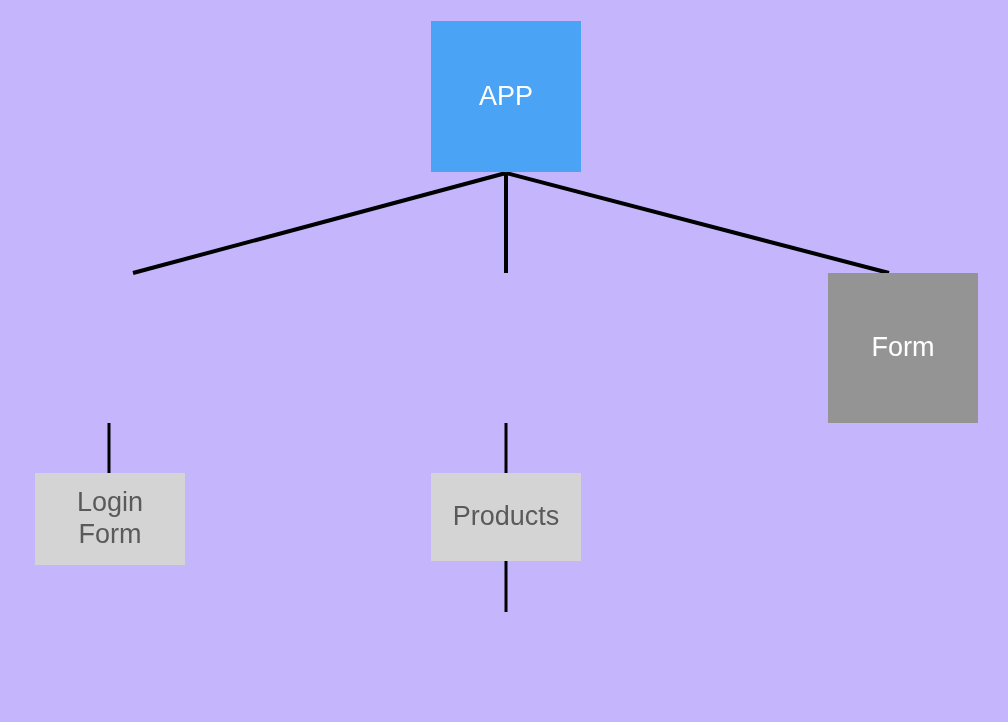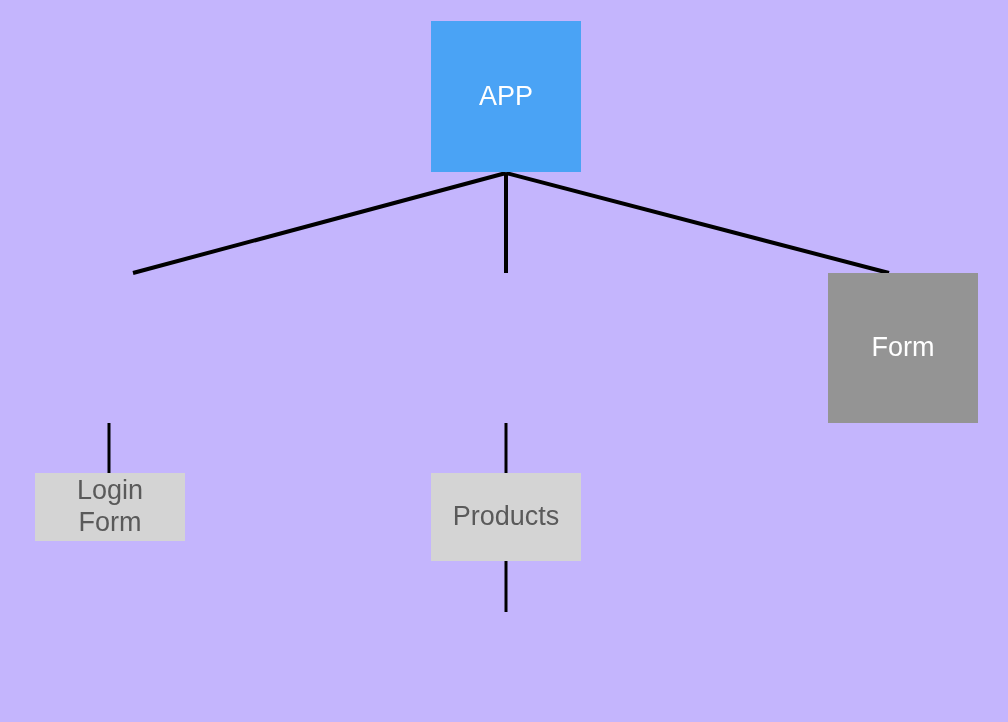--- a/index.html
+++ b/index.html
@@ -74,21 +74,21 @@
   <div class="node node-root" style="left: 431px; top: 21px; width: 150px; height: 151px; background: rgb(74, 163, 245); color: rgb(255, 255, 255);">
     <span class="node-label">APP</span>
   </div>
 
 
 
   <div class="node node-branch" style="left: 828px; top: 273px; width: 150px; height: 150px; background: rgb(148, 148, 148); color: rgb(255, 255, 255);">
     <span class="node-label">Form</span>
   </div>
 
-  <div class="node node-leaf" style="left: 35px; top: 473px; width: 150px; height: 68px; background: rgb(212, 212, 212); color: rgb(90, 90, 90);">
+  <div class="node node-leaf" style="left: 35px; top: 473px; width: 150px; height: 92px; background: rgb(212, 212, 212); color: rgb(90, 90, 90);">
     <span class="node-label">Login
 Form</span>
   </div>
 
   <div class="node node-leaf" style="left: 431px; top: 473px; width: 150px; height: 88px; background: rgb(212, 212, 212); color: rgb(90, 90, 90);">
     <span class="node-label">Products</span>
   </div>
 
 
 </div>

